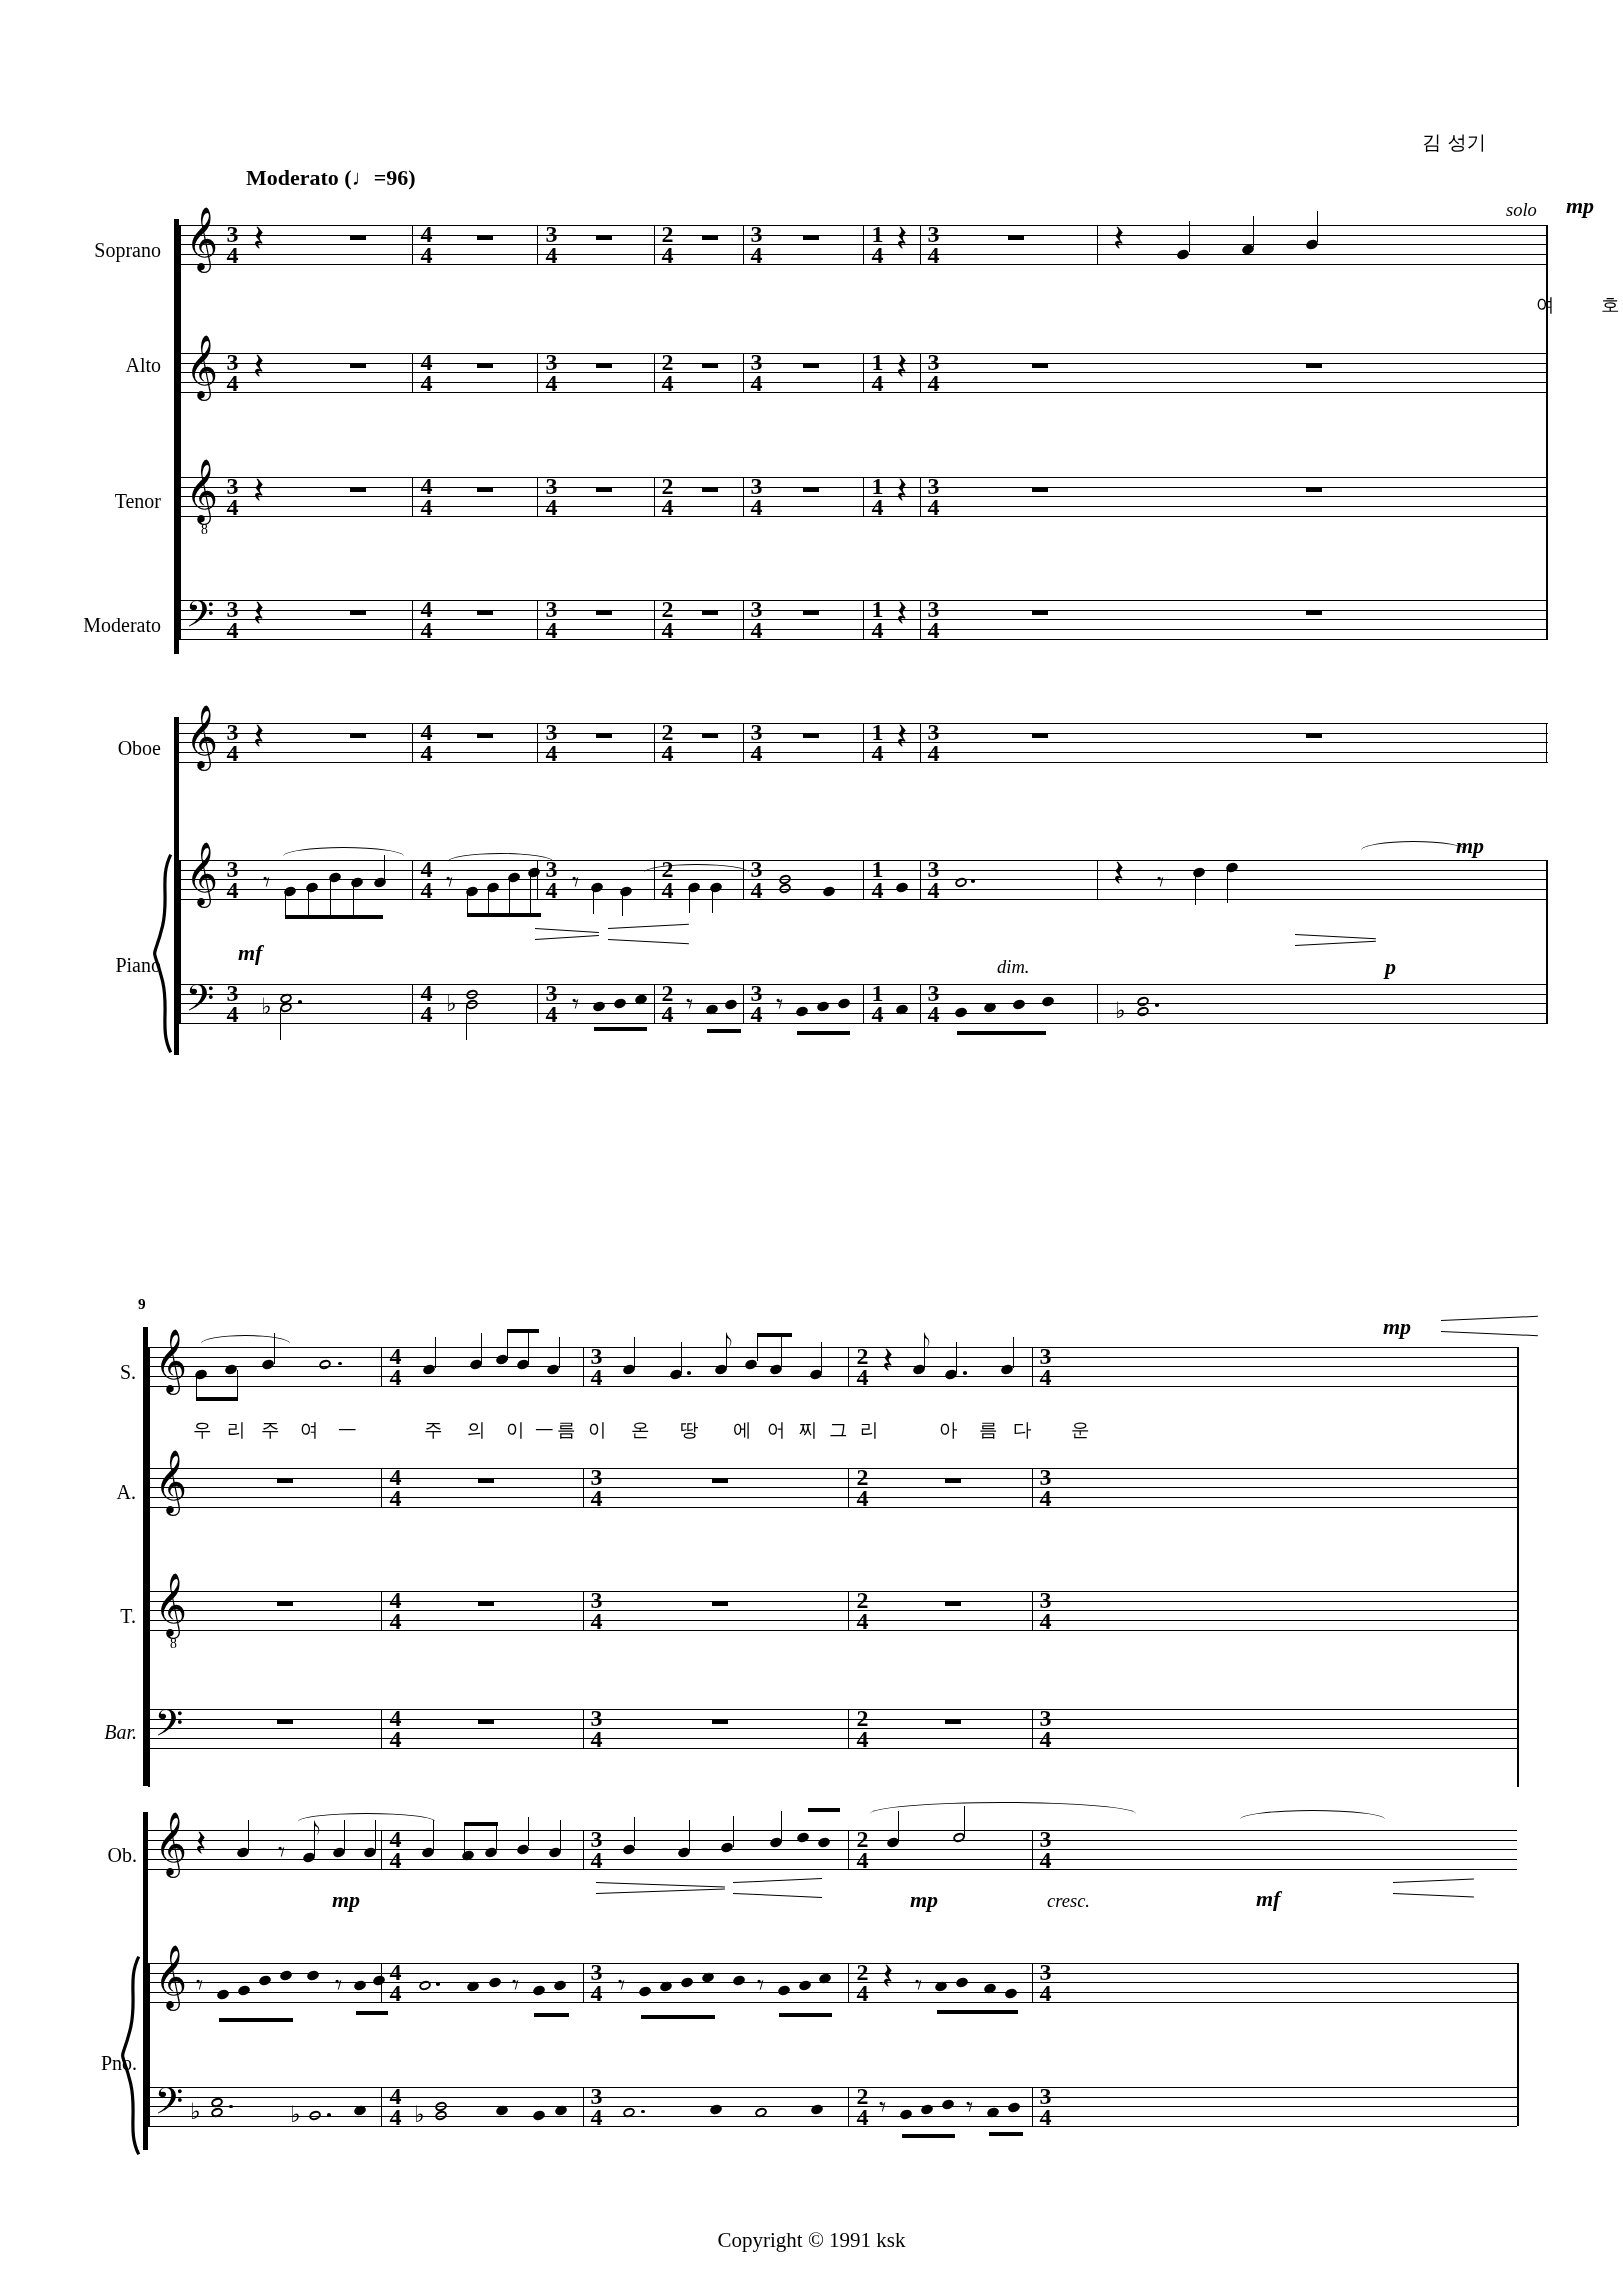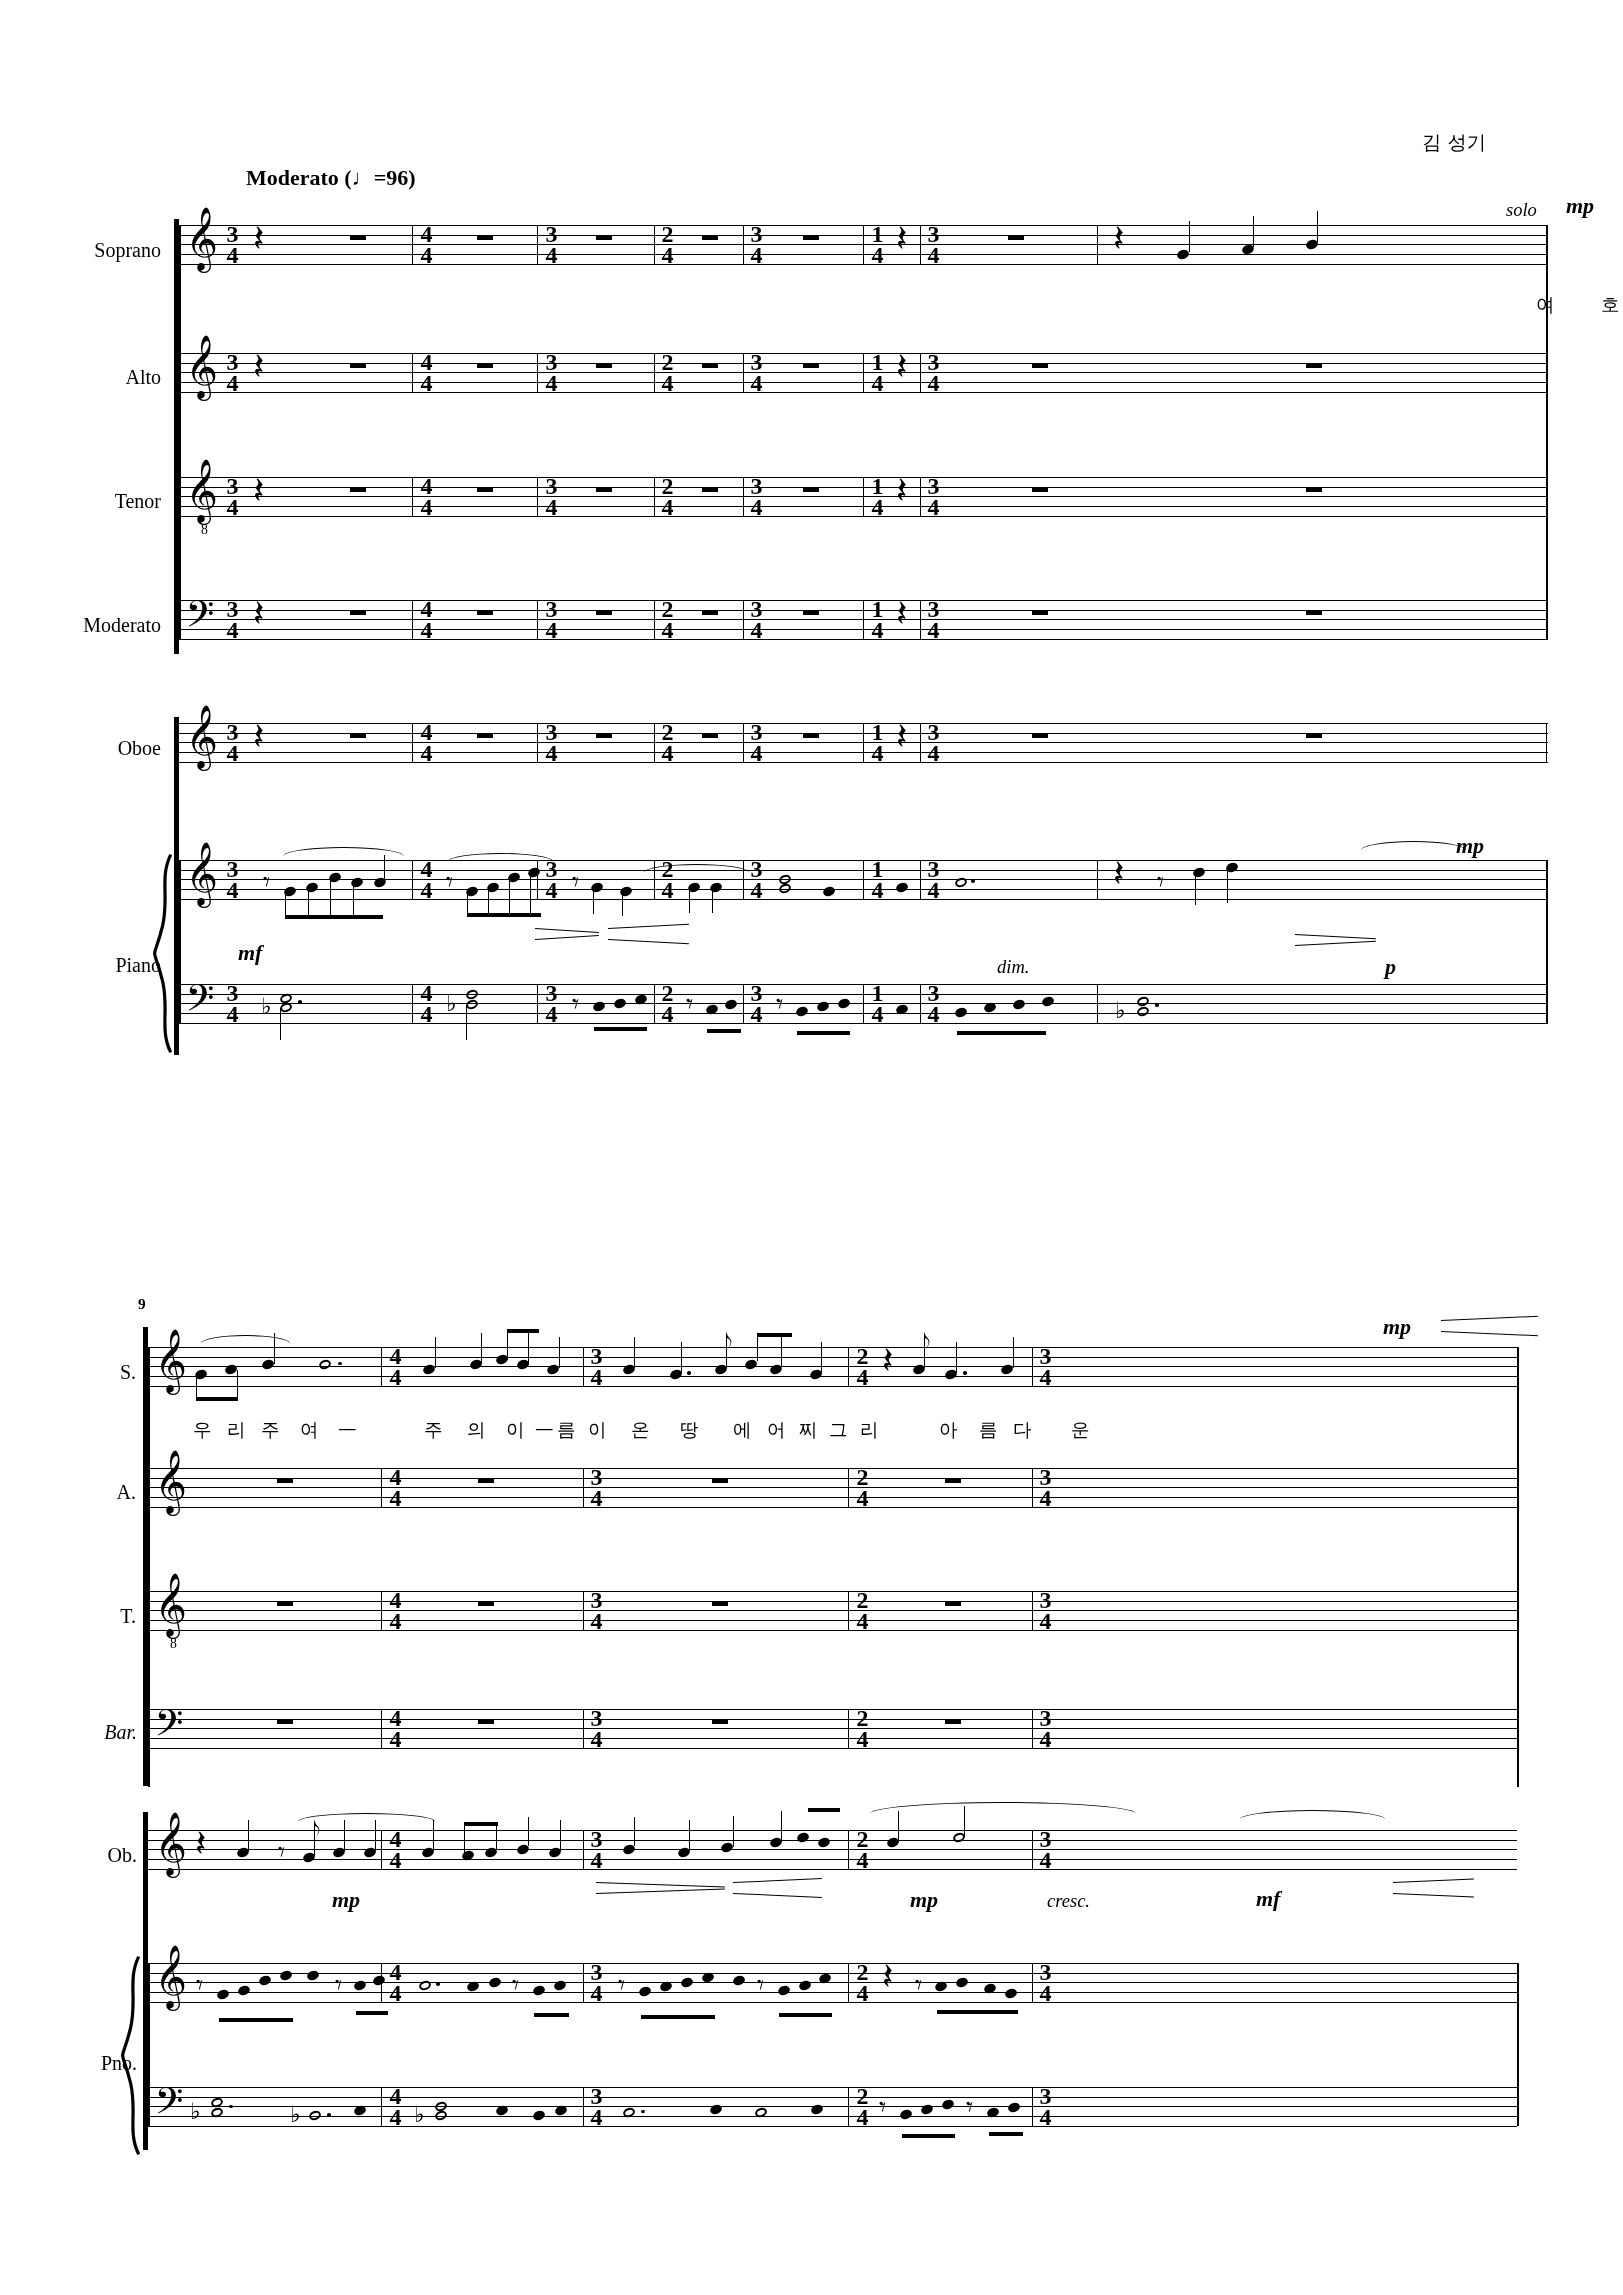--- a/index.html
+++ b/index.html
@@ -311,21 +311,21 @@
       <div class="stem" style="left:1074px;top:-8.9px;height:31px;"></div>
       <div class="notehead" style="left:1127px;top:14.5px;"></div>
       <div class="stem" style="left:1138px;top:-14.5px;height:31px;"></div>
       <div class="barline" style="left:1367px;"></div>
     </div>
     <div class="expr" style="left:1506px;top:200px;">solo</div>
     <div class="dyn" style="left:1566px;top:193px;">mp</div>
     <div class="lyric" style="left:1536px;top:292px;">여</div>
     <div class="lyric" style="left:1601px;top:292px;">호</div>
 
-    <div class="inst-label" style="left:48px;top:366px;width:113px;">Alto</div>
+    <div class="inst-label" style="left:48px;top:354px;width:113px;">Alto</div>
     <div class="staff" style="left:179px;top:353px;width:1369px;height:39px;">
       <div class="line"></div>
         <div class="line"></div>
         <div class="line"></div>
         <div class="line"></div>
         <div class="line"></div>
       <div class="clef treble" style="left:6.4px;">𝄞</div>
       <div class="timesig" style="left:43px;top:-0.8px;">
           <span class="num">3</span>
           <span class="den">4</span>
@@ -1166,15 +1166,16 @@
           <span class="den">4</span>
         </div>
     </div>
 
     <div class="sysbar" style="left:148px;top:1347px;height:440px;"></div>
     <div class="sysbar" style="left:148px;top:1963px;height:163px;"></div>
     <div class="sysbar" style="left:1517px;top:1347px;height:440px;"></div>
     <div class="sysbar" style="left:1517px;top:1963px;height:163px;"></div>
   </div>
 
+  <div class="copyright">Copyright © 1991 ksk</div>
 
 </div>
 
 
 </body></html>

